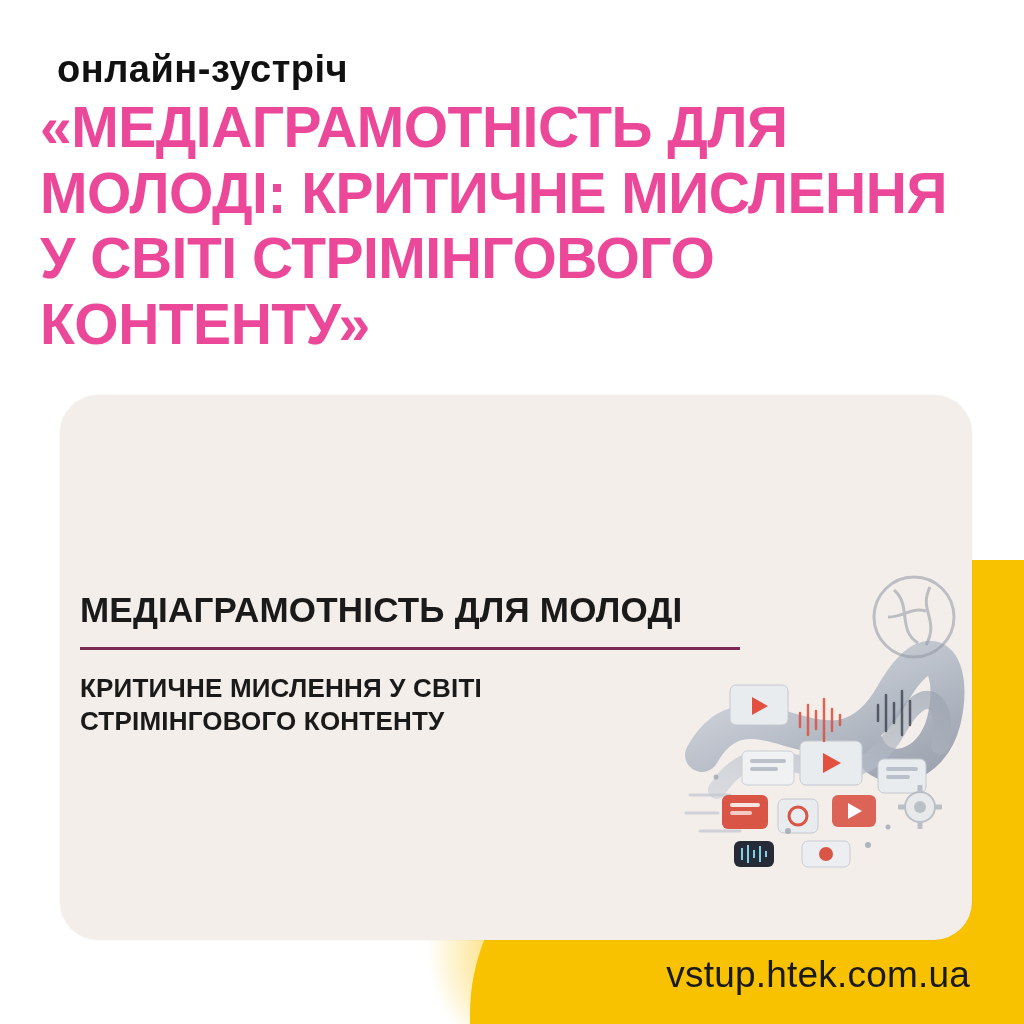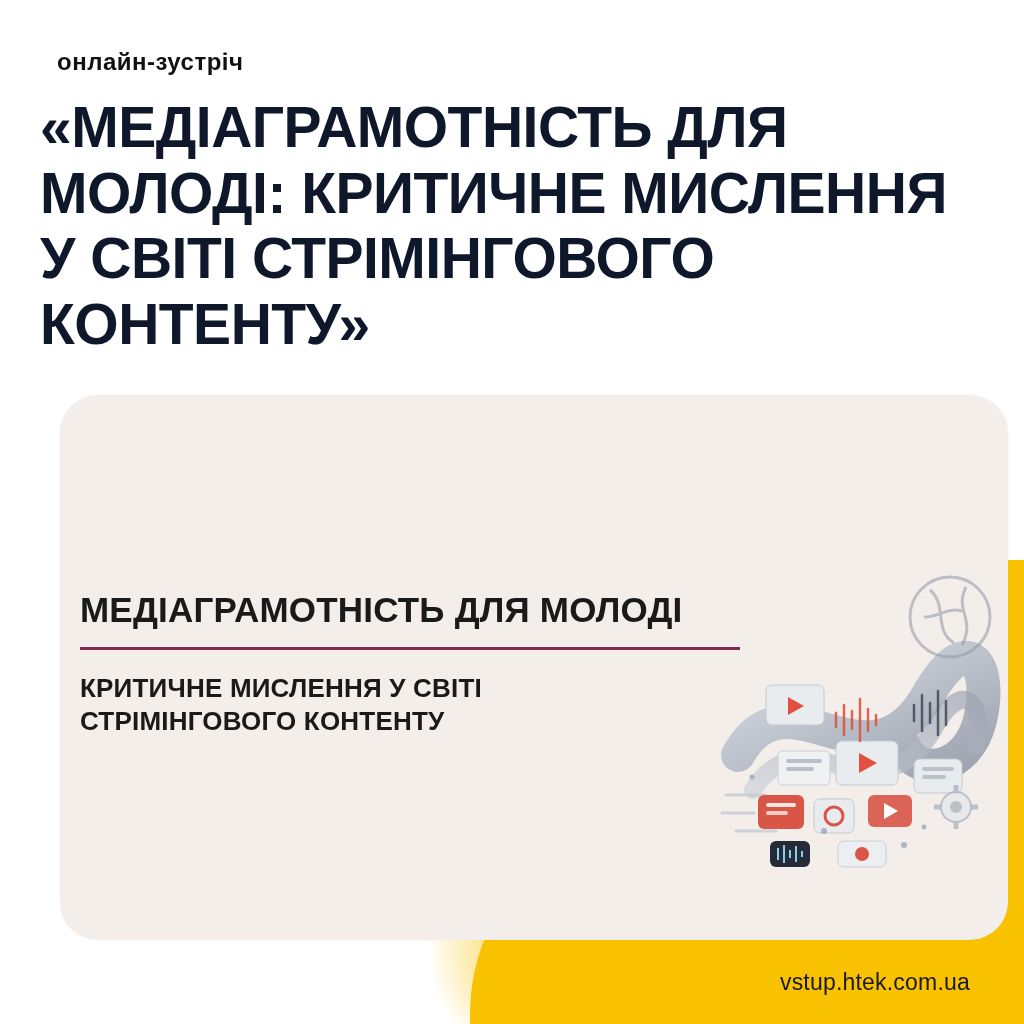--- a/index.html
+++ b/index.html
@@ -48,50 +48,49 @@
     width: 200px;
     height: 220px;
     background: radial-gradient(ellipse at 80% 40%, rgba(248,194,0,0.85) 0%, rgba(248,194,0,0.45) 45%, rgba(248,194,0,0) 72%);
   }
 
   
   .eyebrow {
     position: absolute;
     left: 57px;
     top: 48px;
-    font-size: 24px;
+    font-size: 38px;
     font-weight: bold;
     color: #111111;
     letter-spacing: 0.5px;
   }
   .headline {
     position: absolute;
     left: 40px;
     top: 95px;
     width: 950px;
     font-size: 57px;
     line-height: 1.15;
     font-weight: bold;
-    color: #0f172a;
+    color: #ec4899;
     letter-spacing: -0.5px;
     text-transform: uppercase;
   }
 
   
   .card {
     position: absolute;
     left: 60px;
     top: 395px;
     width: 912px;
     height: 545px;
     background: #f4eeea;
     border-radius: 38px;
     overflow: hidden;
     box-shadow: 0 0 0 1px rgba(0,0,0,0.02);
-    padding-left: 36px;
   }
   .card-inner {
     position: absolute;
     left: 20px;
     top: 195px;
     width: 660px;
   }
   .card-title {
     font-size: 35px;
     font-weight: bold;
@@ -124,21 +123,21 @@
     width: 290px;
     height: 330px;
     opacity: 0.96;
   }
 
   
   .footer-url {
     position: absolute;
     right: 54px;
     bottom: 28px;
-    font-size: 23px;
+    font-size: 37px;
     color: #1a1a1a;
     letter-spacing: 0.2px;
   }
 </style>
 </head>
 <body>
 
 <div class="poster">
 
   <div class="yellow-right"></div>

